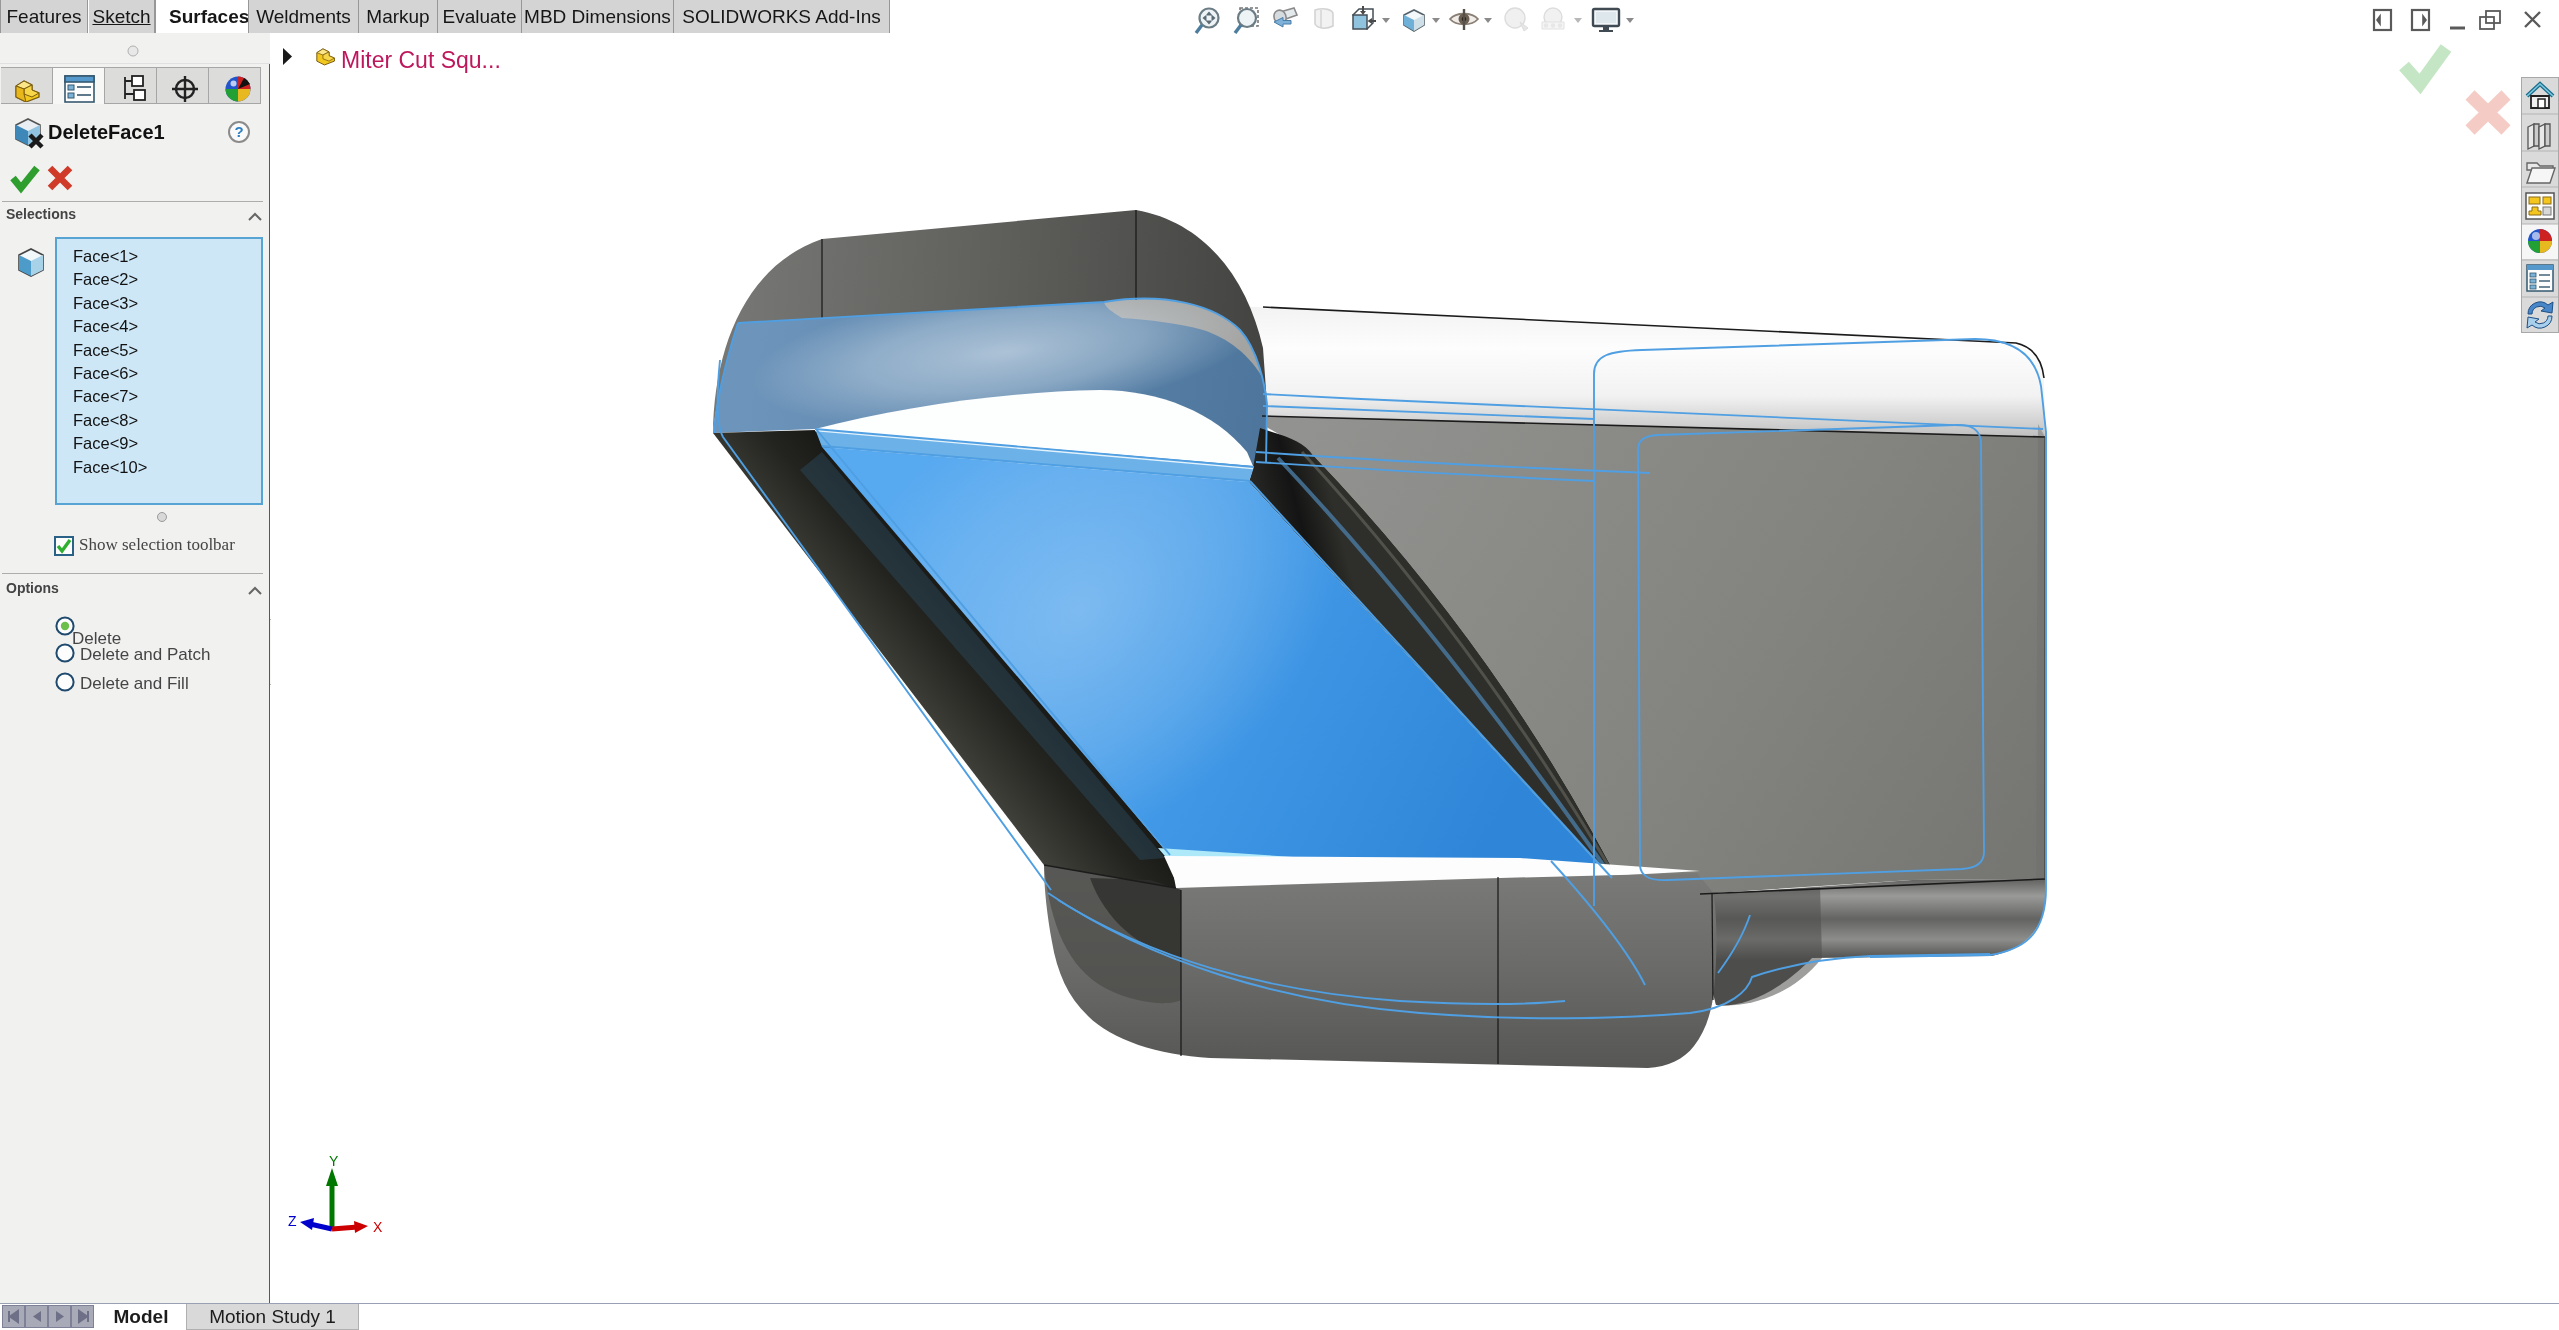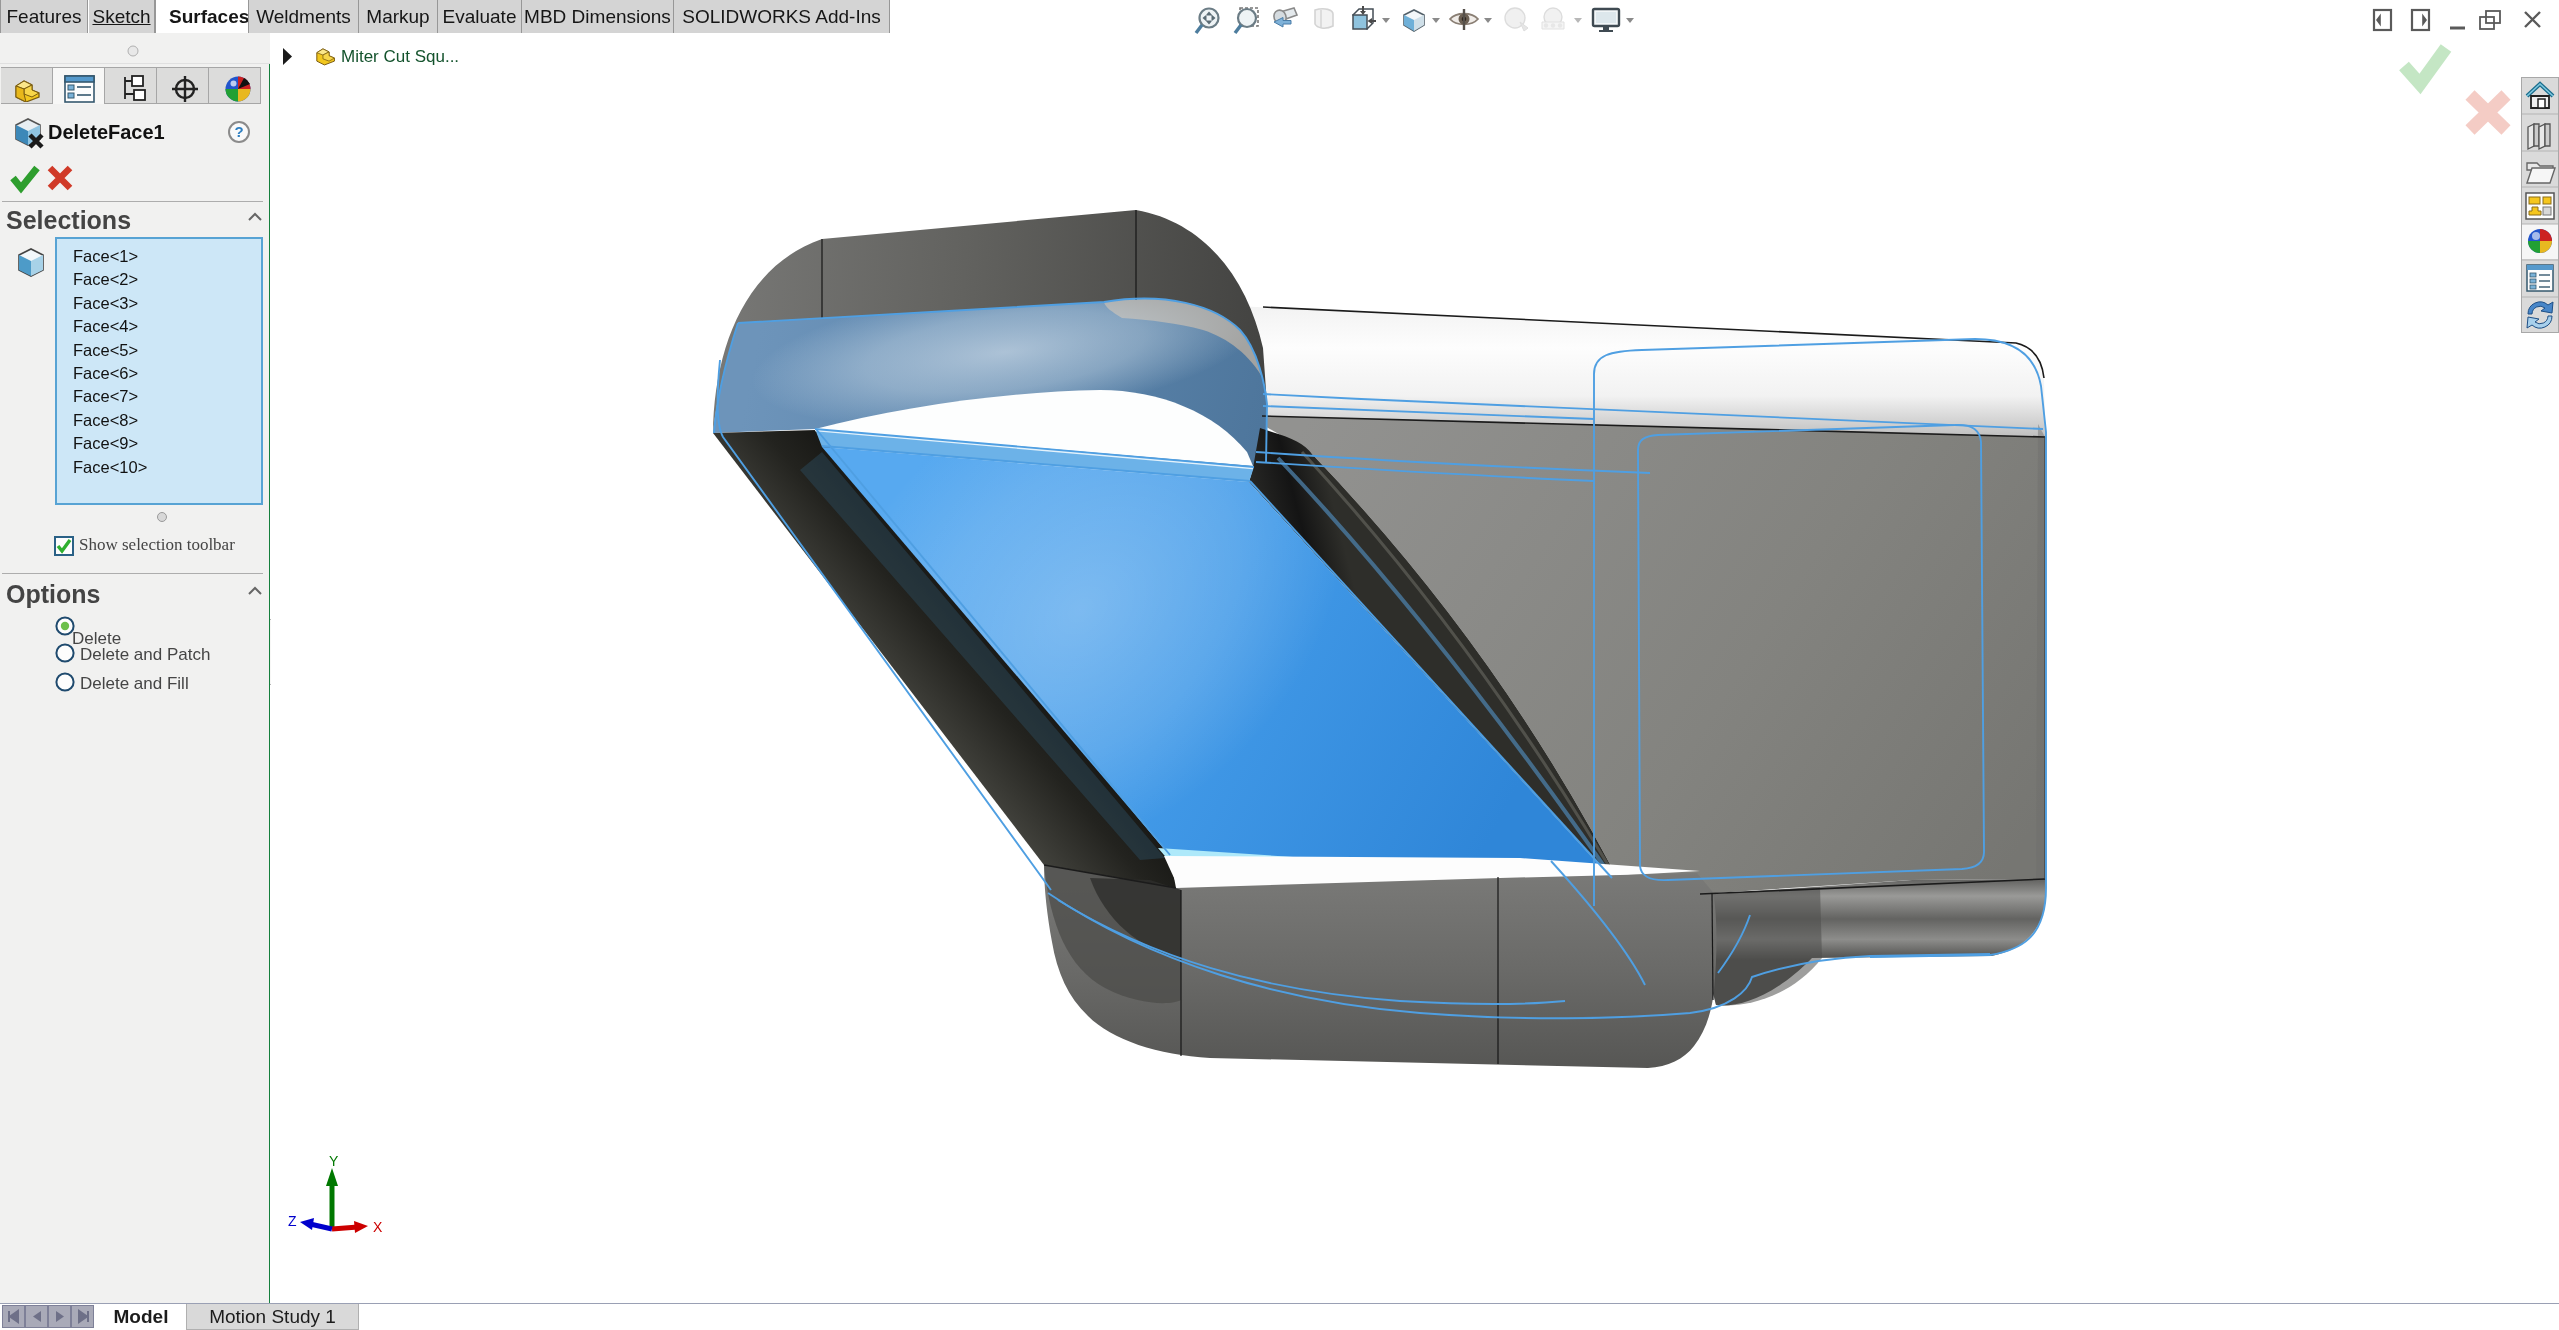--- a/index.html
+++ b/index.html
@@ -11,21 +11,21 @@
 .rtab { position:absolute; top:0; height:33px; background:#d4d4d4; border-right:1px solid #979797;
   color:#161616; font-size:19px; line-height:33px; text-align:center; white-space:nowrap; overflow:hidden; }
 .rtab.first { border-left:1px solid #979797; }
 .rtab.active { background:#ffffff; font-weight:bold; border-right:1px solid #979797; border-left:1px solid #979797; }
 
 #panel { position:absolute; left:0; top:33px; width:270px; height:1274px; background:#f1f1f0; border-right:1px solid #15803d; }
 #ribbonstub { position:absolute; left:0; top:0; width:270px; height:31px; background:#f1f1f0; border-bottom:1px solid #e0e0e0;}
 #ptabs { position:absolute; left:0; top:34px; width:270px; height:37px; }
 .ptab { position:absolute; top:0; height:37px; width:52px; background:#dcdcdb; border:1px solid #a6a6a6; border-left:none; }
 .ptab.active { background:#f7f7f6; border-bottom:none; }
-.seclbl { position:absolute; left:6px; font-size:25px; font-weight:bold; color:#444; }
+.seclbl { position:absolute; left:6px; font-size:14px; font-weight:bold; color:#444; }
 .chev { position:absolute; width:16px; height:16px; }
 .itemtxt { font-size:17px; color:#454545; }
 
 #sellist { position:absolute; left:55px; top:204px; width:208px; height:268px; background:#cde7f7; border:2px solid #57a3d4; }
 #sellist div { font-size:16.5px; color:#111; line-height:23.4px; padding-left:16px; }
 
 #botbar { position:absolute; left:0; top:1303px; width:2559px; height:27px; background:#ffffff; border-top:1px solid #9aa0b4; }
 .btab { position:absolute; top:1304px; height:26px; font-size:19px; line-height:25px; text-align:center; color:#1c1c1c; }
 .navbtn { position:absolute; top:2px; width:23px; height:23px; background:#a9aab8; border:1px solid #7e8098; }
 </style>
@@ -164,21 +164,21 @@
 <div class="abs" id="viewport" style="left:271px;top:33px;width:2288px;height:1270px;background:#ffffff;"></div>
 
 <svg class="abs" style="left:279px;top:46px;" width="16" height="22">
     <path d="M4 2 L13 10.5 L4 19 Z" fill="#1a1a1a"></path>
   </svg>
 <svg class="abs" style="left:313px;top:43px;" width="26" height="24" viewBox="0 0 34 26">
    <path d="M5 10 L13 5 L21 9 L21 14 L28 17 L28 21 L15 26 L5 21 Z" fill="#f2c71e" stroke="#7a5c10" stroke-width="1.3"></path>
    <path d="M5 10 L13 5 L21 9 L13 13 Z" fill="#fbe78a" stroke="#7a5c10" stroke-width="1"></path>
    <path d="M13 13 L21 9 L21 14 L28 17 L21 21 L13 18 Z" fill="#f7d64a" stroke="#7a5c10" stroke-width="1"></path>
 </svg>
-<div class="abs" style="left:341px;top:47px;font-size:17px;color:#14532d;">Miter Cut Squ...</div>
+<div class="abs" style="left:341px;top:47px;font-size:23px;color:#be185d;">Miter Cut Squ...</div>
 
 <svg class="abs" id="model" style="left:271px;top:36px;" width="2288" height="1267" viewBox="271 36 2288 1267">
 <defs>
  <linearGradient id="gTopBand" x1="713" y1="300" x2="1267" y2="330" gradientUnits="userSpaceOnUse">
    <stop offset="0" stop-color="#787876"></stop>
         <stop offset="0.45" stop-color="#62625f"></stop>
         <stop offset="1" stop-color="#434341"></stop>
  </linearGradient>
  <linearGradient id="gWhiteTop" x1="0" y1="300" x2="0" y2="437" gradientUnits="userSpaceOnUse">
    <stop offset="0" stop-color="#f1f1f1"></stop>

